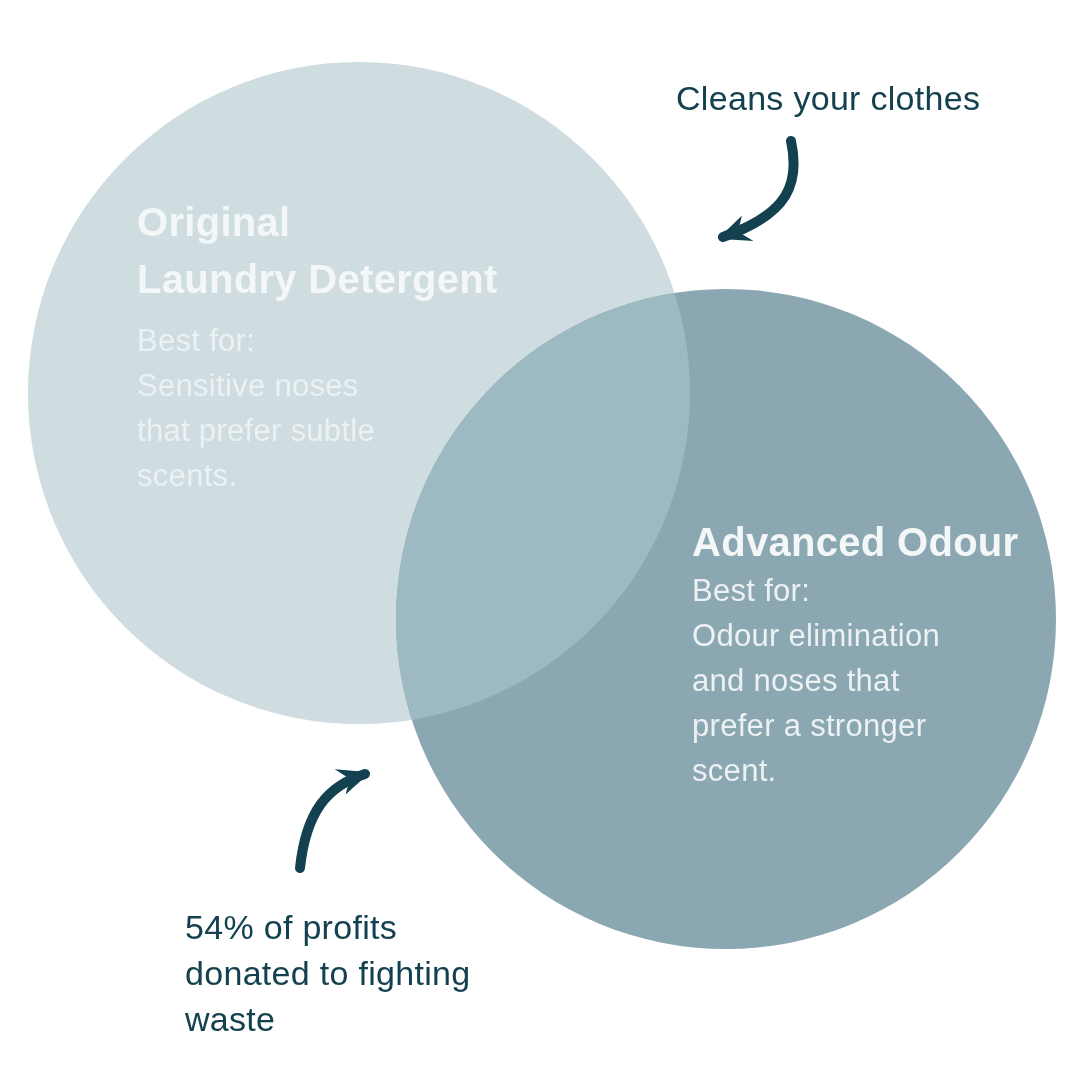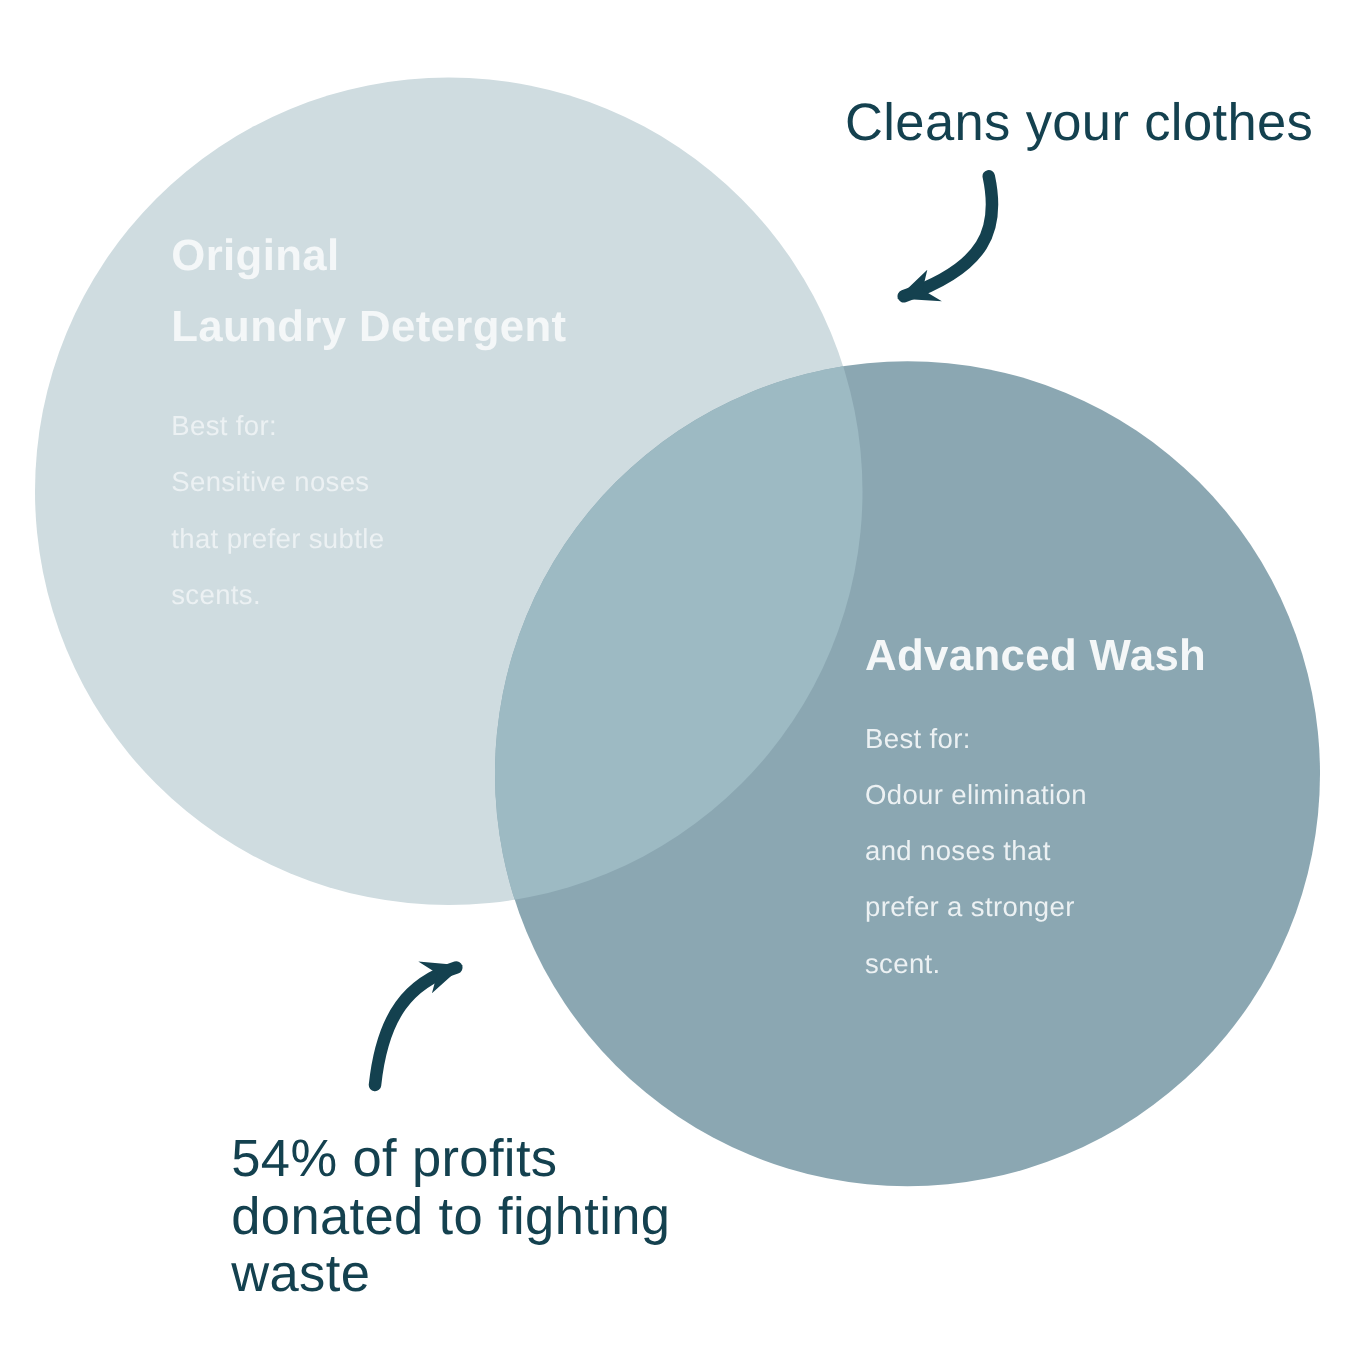--- a/index.html
+++ b/index.html
@@ -21,33 +21,34 @@
     top: 0;
     width: 1080px;
     height: 1080px;
   }
   .txt {
     position: absolute;
     white-space: pre-line;
     letter-spacing: 0.3px;
   }
   .circle-title {
-    font-size: 35px;
+    font-size: 40px;
     font-weight: 600;
     line-height: 57px;
     color: #F4F7F8;
+    margin-top: 18px;
   }
   .circle-body {
-    font-size: 22px;
+    font-size: 31px;
     font-weight: 400;
     line-height: 45px;
     color: #ECF1F3;
   }
   .annotation {
-    font-size: 42px;
+    font-size: 34px;
     font-weight: 500;
     color: #14414F;
   }
   .left-title  { left: 137px; top: 176px; }
   .left-body   { left: 137px; top: 318px; }
   .right-title { left: 692px; top: 496px; }
   .right-body  { left: 692px; top: 568px; }
   .top-note    { left: 676px; top: 76px;  line-height: 44px; }
   .bottom-note { left: 185px; top: 904px; line-height: 46px; }
 </style>
@@ -78,21 +79,21 @@
   </svg>
 
   <div class="txt circle-title left-title">Original
 Laundry Detergent</div>
 
   <div class="txt circle-body left-body">Best for:
 Sensitive noses
 that prefer subtle
 scents.</div>
 
-  <div class="txt circle-title right-title">Advanced Wash</div>
+  <div class="txt circle-title right-title">Advanced Odour</div>
 
   <div class="txt circle-body right-body">Best for:
 Odour elimination
 and noses that
 prefer a stronger
 scent.</div>
 
   <div class="txt annotation top-note">Cleans your clothes</div>
 
   <div class="txt annotation bottom-note">54% of profits

